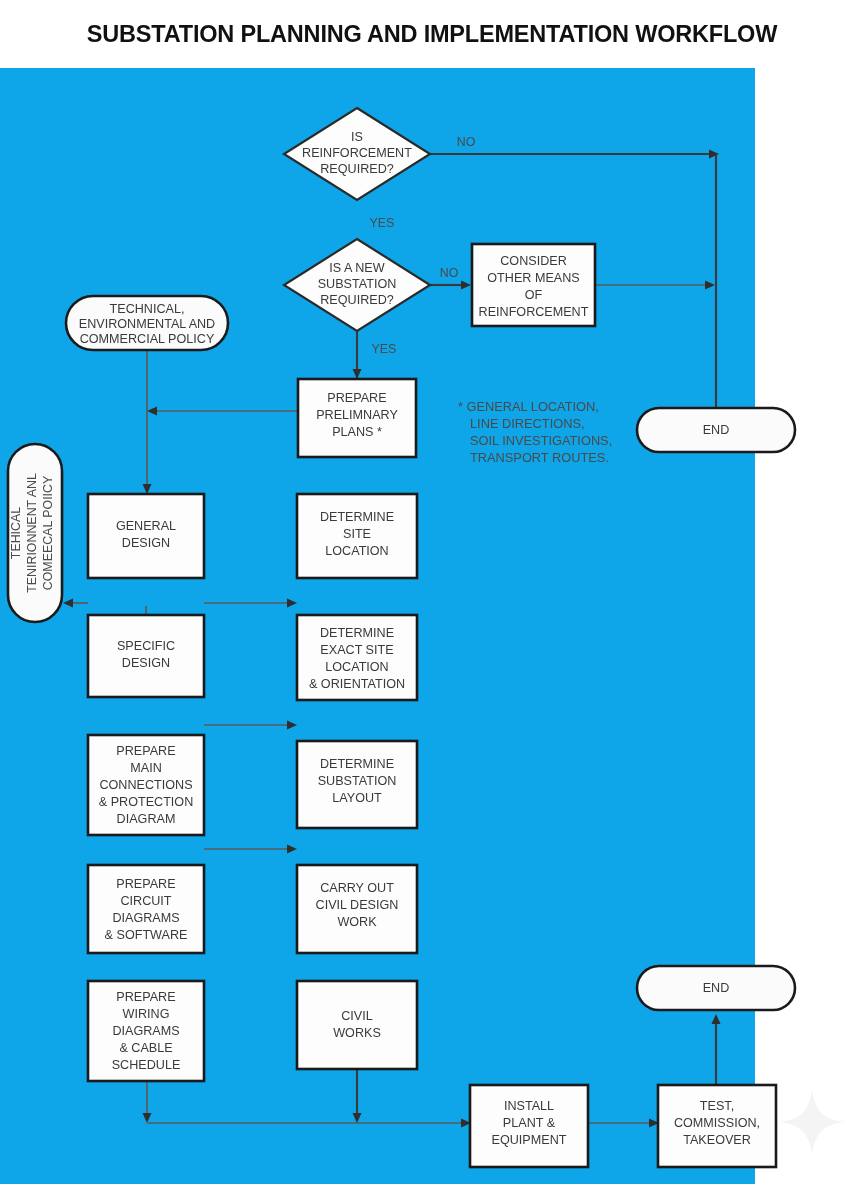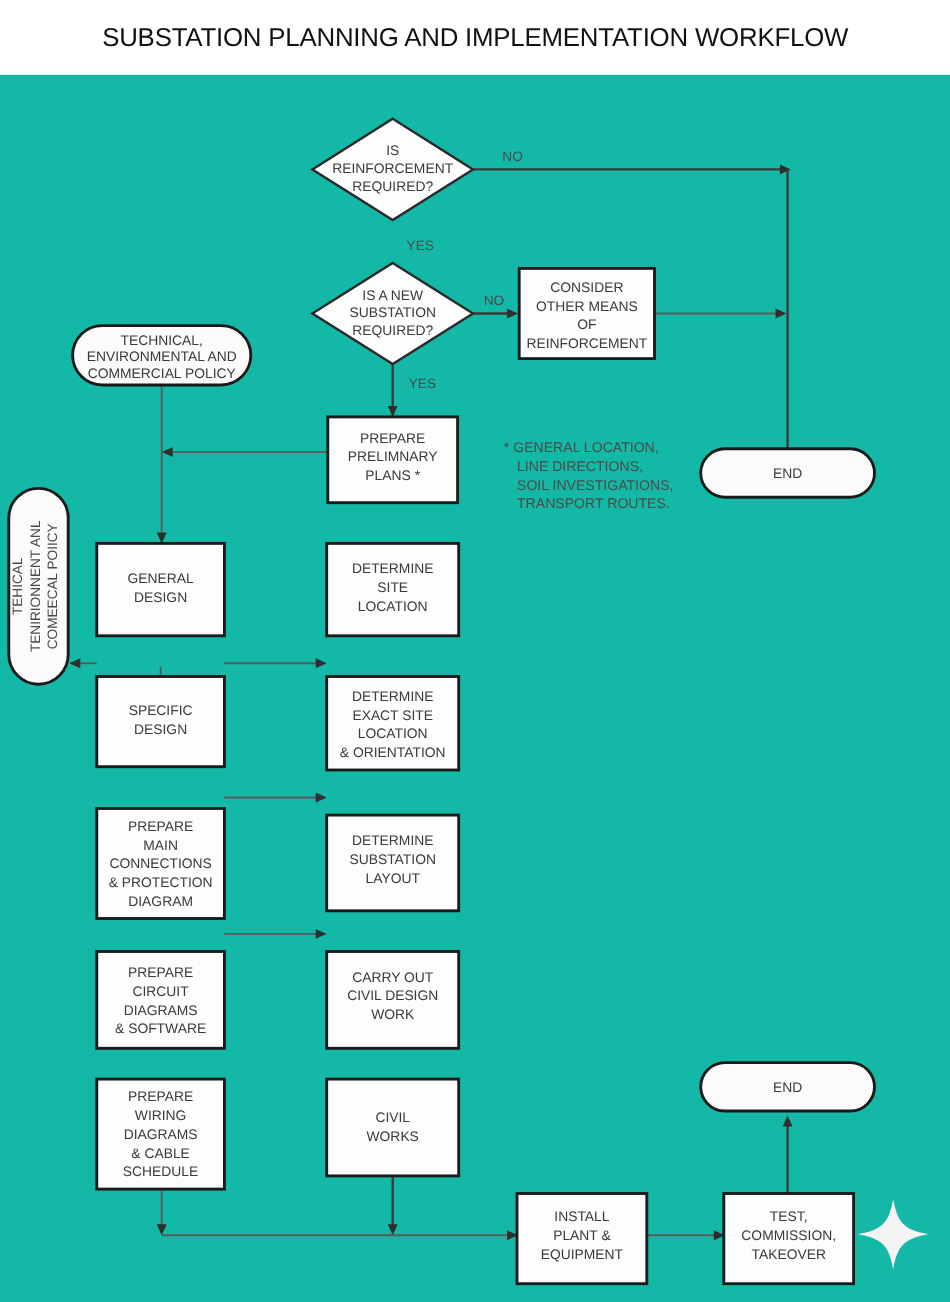--- a/index.html
+++ b/index.html
@@ -25,32 +25,32 @@
     left: 0; top: 0;
     width: 864px;
     height: 68px;
     background: #ffffff;
     display: flex;
     align-items: center;
     justify-content: center;
   }
   #doc-title {
     font-family: "Liberation Sans", sans-serif;
-    font-weight: normal;
+    font-weight: bold;
     font-size: 23.5px;
     letter-spacing: -0.2px;
     color: #111111;
     white-space: nowrap;
   }
   #canvas-area {
     position: absolute;
     left: 0; top: 68px;
-    width: 864px;
+    width: 755px;
     height: 1116px;
-    background: #14b8a6;
+    background: #0ea5e9;
   }
   svg#flow {
     display: block;
     width: 864px;
     height: 1116px;
   }
   .node-box {
     fill: #fdfdfd;
     stroke: #1a1a1a;
     stroke-width: 2.6;

